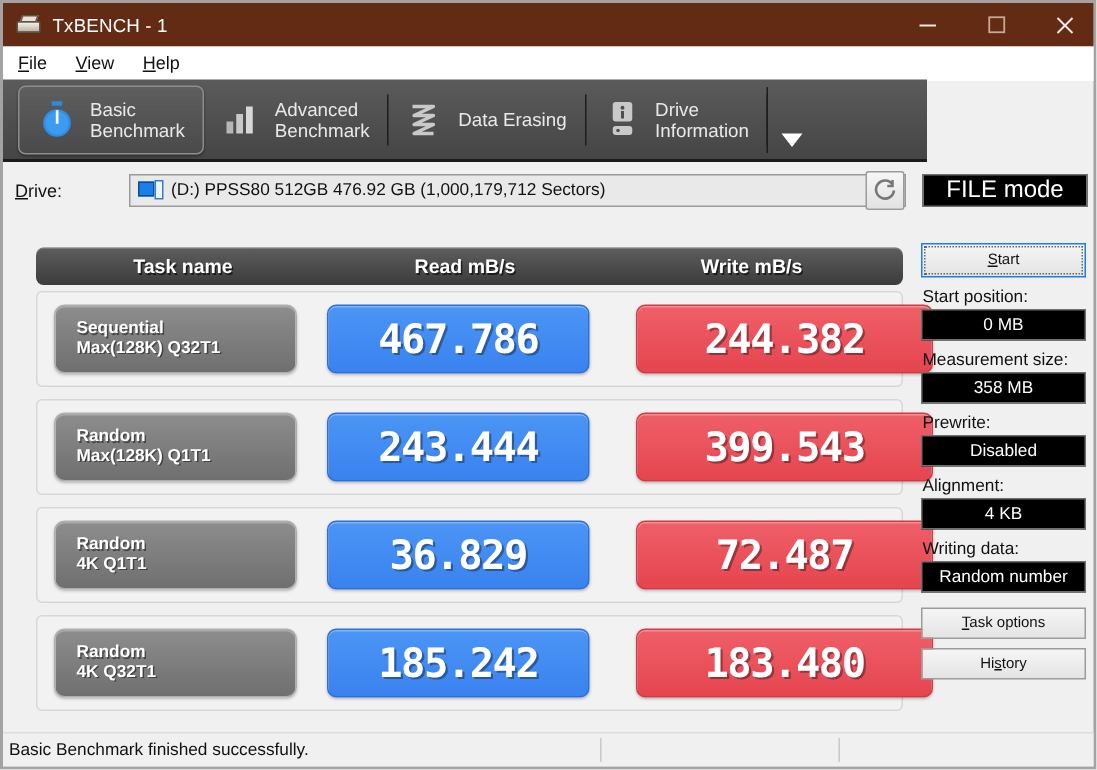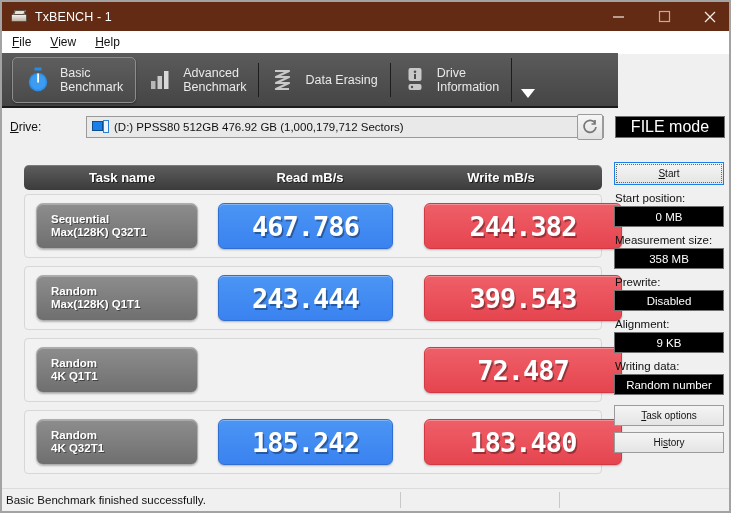--- a/index.html
+++ b/index.html
@@ -380,20 +380,23 @@
       <div class="valbox write">
           <span class="v">399.543</span>
         </div>
     </div>
 
     <div class="row">
       <div class="taskbox">
         <div class="l1">Random</div>
         <div class="l2">4K Q1T1</div>
       </div>
+      <div class="valbox read">
+          <span class="v">36.829</span>
+        </div>
       <div class="valbox write">
           <span class="v">72.487</span>
         </div>
     </div>
 
     <div class="row">
       <div class="taskbox">
         <div class="l1">Random</div>
         <div class="l2">4K Q32T1</div>
       </div>
@@ -415,21 +418,21 @@
     <div class="slabel">Start position:</div>
     <div class="sval">0 MB</div>
 
     <div class="slabel">Measurement size:</div>
     <div class="sval">358 MB</div>
 
     <div class="slabel">Prewrite:</div>
     <div class="sval">Disabled</div>
 
     <div class="slabel">Alignment:</div>
-    <div class="sval">9 KB</div>
+    <div class="sval">4 KB</div>
 
     <div class="slabel">Writing data:</div>
     <div class="sval">Random number</div>
 
     <div class="sbtn plain">
         <span><u>T</u>ask options</span>
       </div>
     <div class="sbtn plain" style="margin-top:6px">
         <span>Hi<u>s</u>tory</span>
       </div>

